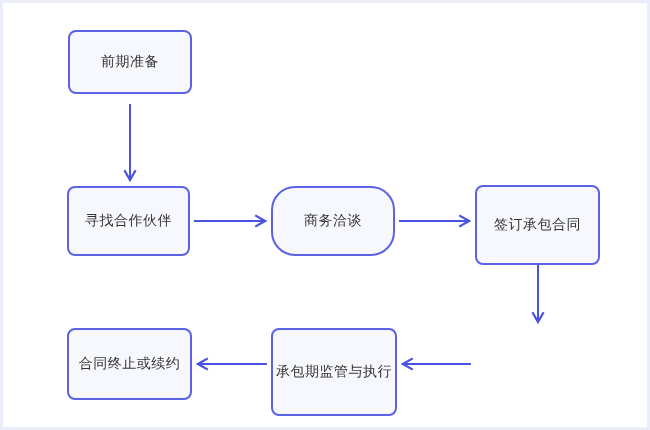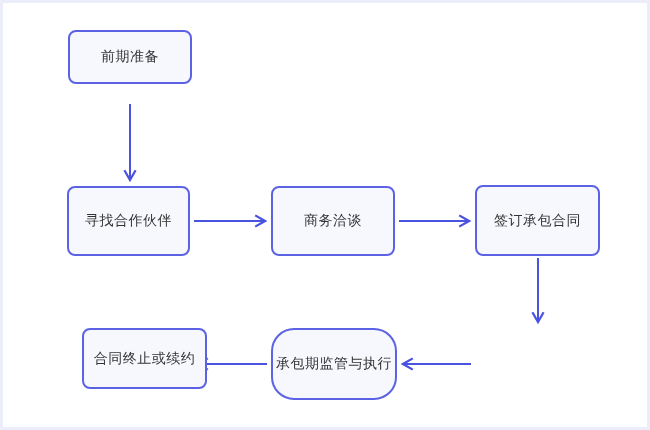--- a/index.html
+++ b/index.html
@@ -35,27 +35,27 @@
     color:var(--text);
     font-size:14px;
     letter-spacing:0.5px;
     white-space:nowrap;
   }
   .node span{display:block;}
   svg.arrows{position:absolute;left:0;top:0;pointer-events:none;}
   svg.arrows line{stroke:var(--arrow);stroke-width:2;}
   svg.arrows .head{stroke:var(--arrow);fill:none;stroke-width:1.6;}
   
-  #n-preparation          {left:68px; top:30px;  width:124px;height:54px;}
+  #n-preparation          {left:68px; top:30px;  width:124px;height:64px;}
   #n-find-partners        {left:67px; top:186px; width:123px;height:70px;text-align:center;}
-  #n-business-negotiation {left:271px;top:186px; width:124px;height:70px;}
-  #n-sign-contract        {left:475px;top:185px; width:125px;height:71px;}
+  #n-business-negotiation {left:271px;top:186px; width:124px;height:70px;border-radius:24px;}
+  #n-sign-contract        {left:475px;top:185px; width:125px;height:80px;}
   #n-handover-transition  {left:475px;top:328px; width:125px;height:72px;}
-  #n-contract-supervision {left:271px;top:328px; width:126px;height:72px;border-radius:23px;}
-  #n-termination-renewal  {left:82px; top:328px; width:125px;height:61px;}
+  #n-contract-supervision {left:271px;top:328px; width:126px;height:88px;}
+  #n-termination-renewal  {left:67px; top:328px; width:125px;height:72px;}
 </style>
 </head>
 <body>
 
 <div class="canvas">
 
   <svg class="arrows" width="650" height="430" viewBox="0 0 650 430">
     <defs>
       <marker id="chev" viewBox="0 0 10 10" refX="8.5" refY="5" markerWidth="7" markerHeight="7" orient="auto-start-reverse">
         <path class="head" d="M1.5,1 L8.5,5 L1.5,9"></path>

